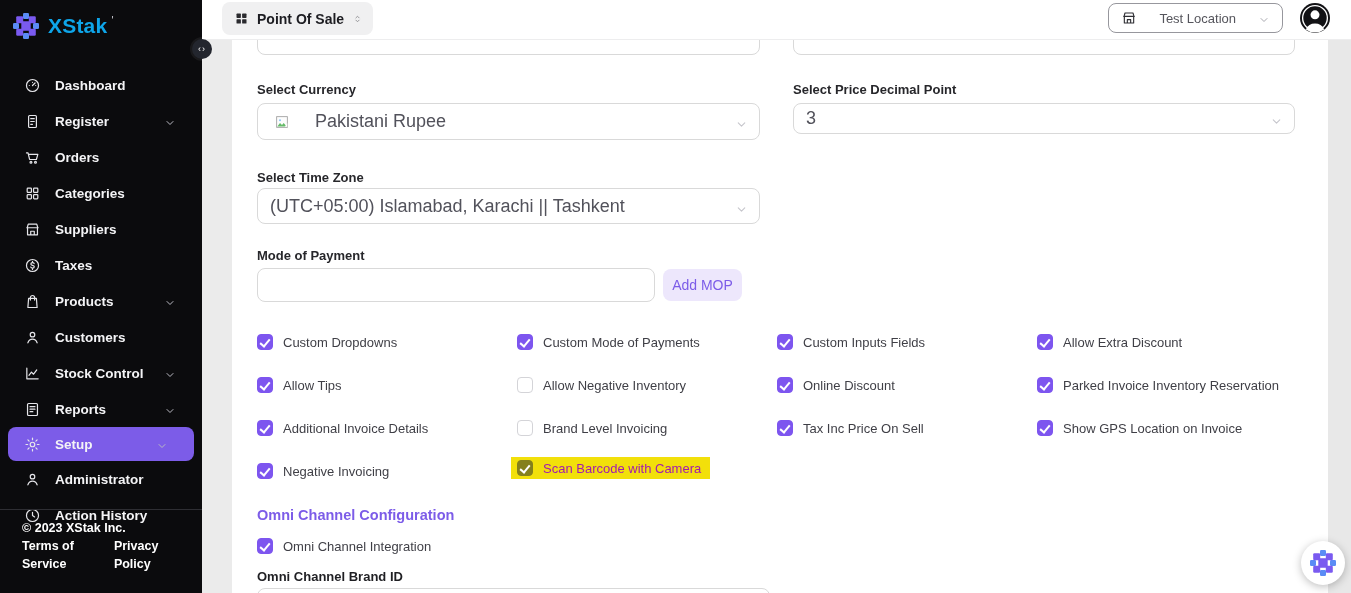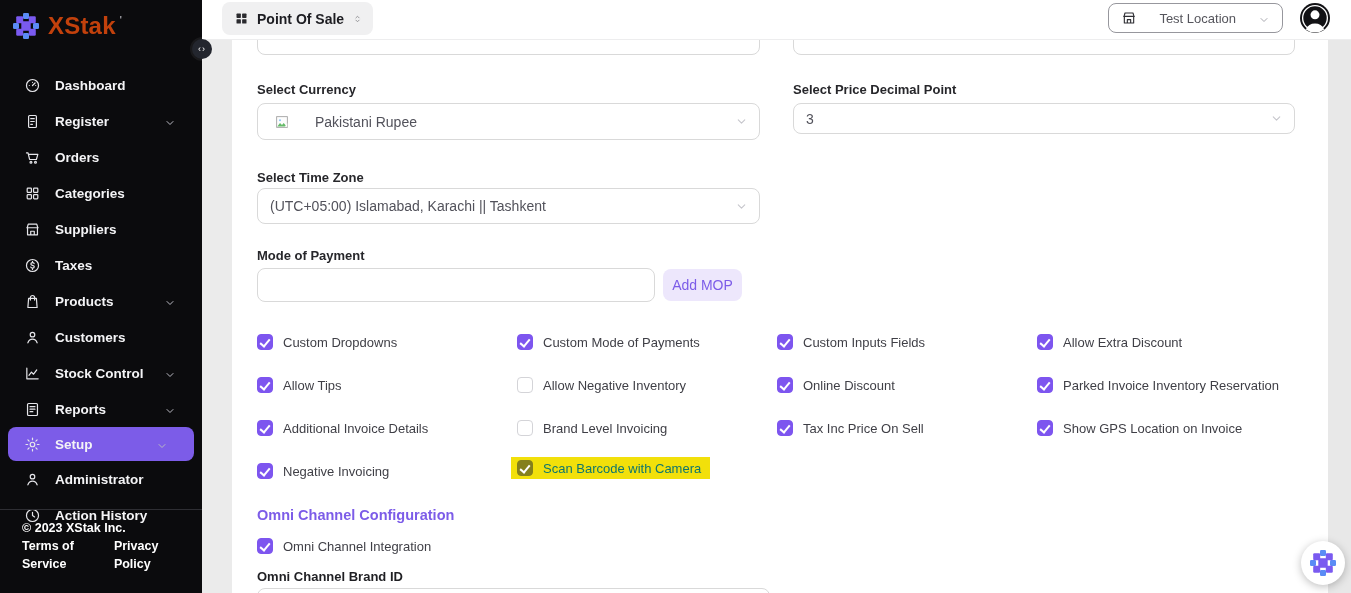--- a/index.html
+++ b/index.html
@@ -3,21 +3,21 @@
 <meta charset="utf-8">
 <style>
   * { margin:0; padding:0; box-sizing:border-box; }
   html,body { width:1351px; height:593px; overflow:hidden; font-family:"Liberation Sans", sans-serif; background:#fff; }
   :root { --accent:#7c5ce8; --cb:#7d55ef; --hl:#f2e00a; --sb:#0b0b0d; }
 
   
   .sidebar { position:absolute; left:0; top:0; width:202px; height:593px; background:var(--sb); color:#f2f2f4; z-index:5; }
   .logo { display:flex; align-items:center; gap:8px; padding:8px 0 0 12px; height:44px; }
   .logo svg { width:28px; height:28px; }
-  .logo-text { font-size:24px; font-weight:700; color:#c2410c; letter-spacing:.2px; }
+  .logo-text { font-size:21px; font-weight:700; color:#0ea5e9; letter-spacing:.2px; }
   .logo-mark { font-size:11px; color:#cfcfd6; margin-left:-4px; transform:translateY(-6px); }
   .menu { position:absolute; top:67px; left:0; right:0; }
   .mi { position:relative; display:flex; align-items:center; height:36px; padding-left:24px; cursor:pointer; }
   .mi-ic { width:17px; height:17px; display:inline-flex; color:#e6e6ea; }
   .mi-ic svg { width:17px; height:17px; }
   .mi-lb { margin-left:14px; font-size:13.5px; font-weight:600; color:#f4f4f6; }
   .mi-ch { position:absolute; right:26px; width:12px; height:12px; color:#b9b9c2; }
   .mi-ch svg { width:12px; height:12px; }
   .mi.active { background:var(--accent); margin:0 8px; padding-left:16px; border-radius:8px; height:34px; }
   .sb-footer { position:absolute; bottom:12px; left:0; right:0; border-top:1px solid #2e2e33; padding:9px 22px 8px; }
@@ -50,21 +50,21 @@
   .content-row { position:absolute; top:40px; left:0; right:0; bottom:0; display:flex; }
   .gutter-left { width:30px; background:#ebebeb; }
   .gutter-right { width:23px; background:#e8e8e8; }
   .panel { position:relative; flex:1; background:#fff; overflow:hidden; }
 
   .partial-input { position:absolute; top:-22px; height:37px; border:1px solid #d9d9d9; border-radius:8px; background:#fff; }
   .pi-left { left:25px; width:503px; }
   .pi-right { left:561px; width:502px; }
 
   .flabel { position:absolute; font-size:13px; font-weight:700; color:#27272b; }
-  .sel, .tinput { position:absolute; border:1px solid #d9d9d9; border-radius:8px; background:#fff; display:flex; align-items:center; font-size:14px; color:#52525b; }
+  .sel, .tinput { position:absolute; border:1px solid #d9d9d9; border-radius:8px; background:#fff; display:flex; align-items:center; font-size:18px; color:#52525b; }
   .sel { padding:0 30px 0 12px; cursor:pointer; }
   .sel .chev { position:absolute; right:11px; width:13px; height:13px; color:#c6c6cc; }
   .sel .chev svg { width:13px; height:13px; }
   .bimg { width:16px; height:16px; margin-right:25px; }
   .bimg svg { width:16px; height:16px; }
 
   .sel-currency { left:25px; top:63px; width:503px; height:37px; padding-left:16px; }
   .sel-decimal { left:561px; top:63px; width:502px; height:31px; }
   .sel-tz { left:25px; top:148px; width:503px; height:36px; }
   .lbl-currency { left:25px; top:42px; }
@@ -76,21 +76,21 @@
 
   .check-grid { position:absolute; left:25px; top:291px; display:grid; grid-template-columns:260px 260px 260px 286px; row-gap:21px; }
   .check-cell { display:flex; align-items:center; height:22px; width:max-content; cursor:pointer; }
   .cb { width:16px; height:16px; border:1.5px solid #d4d4d8; border-radius:4px; background:#fff; display:flex; justify-content:center; flex:none; }
   .cb::after { content:""; display:none; width:4px; height:8px; border:solid #fff; border-width:0 2px 2px 0; transform:rotate(40deg); margin-top:1.5px; }
   .check-cell.checked .cb { background:var(--cb); border-color:var(--cb); }
   .check-cell.checked .cb::after { display:block; }
   .cb-label { margin-left:10px; font-size:13px; color:#3f3f46; }
   .check-cell.highlight { background:var(--hl); padding:3px 9px 3px 6px; margin:-3px -9px -3px -6px; }
   .check-cell.highlight .cb { background:#85801c; border-color:#85801c; }
-  .check-cell.highlight .cb-label { color:#0f766e; }
+  .check-cell.highlight .cb-label { color:#a21caf; }
 
   .omni-heading { position:absolute; left:25px; top:467px; font-size:14.5px; font-weight:700; color:var(--accent); }
   .omni-check { position:absolute; left:25px; top:495px; }
   .lbl-brandid { left:25px; top:529px; color:#1f1f23; }
   .inp-brandid { position:absolute; left:25px; top:548px; width:513px; height:40px; border:1px solid #d9d9d9; border-radius:8px; background:#fff; }
 
   .float-badge { position:absolute; left:1301px; top:541px; width:44px; height:44px; border-radius:50%; background:#fff; box-shadow:0 2px 8px rgba(0,0,0,.25); display:flex; align-items:center; justify-content:center; z-index:20; cursor:pointer; }
   .float-badge svg { width:28px; height:28px; }
 </style>
 </head>

